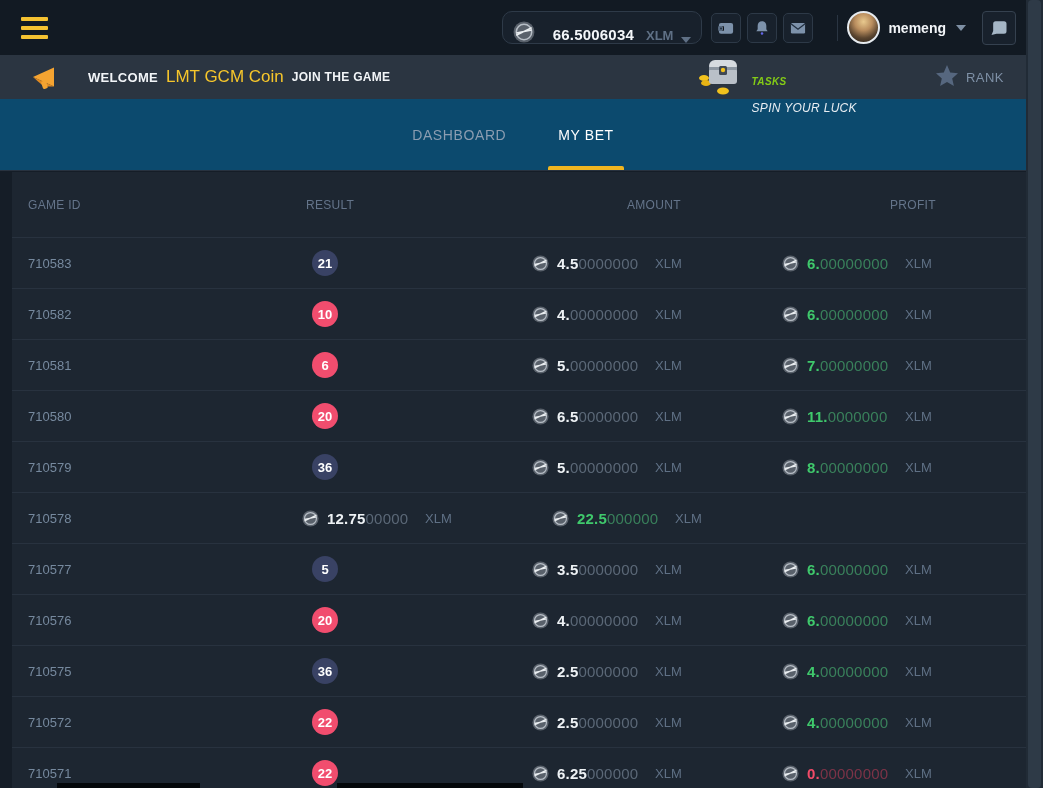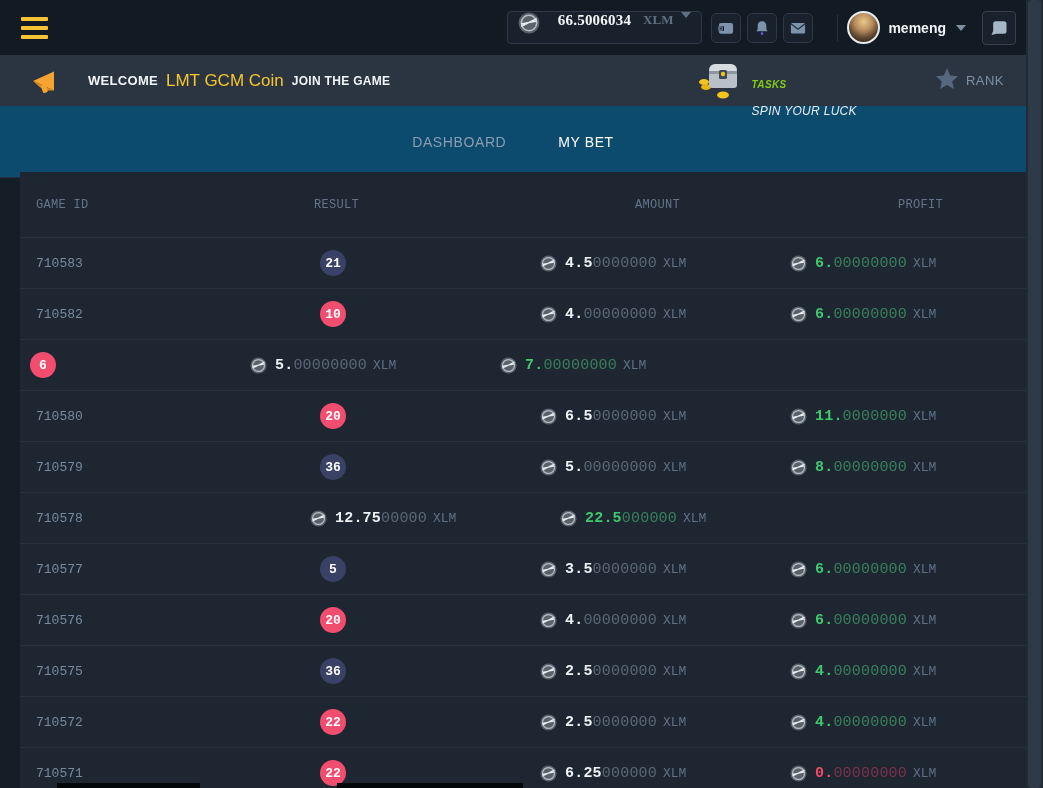--- a/index.html
+++ b/index.html
@@ -17,24 +17,24 @@
   .topbar {
     height: 55px; background: #121a23;
     display: flex; align-items: center;
     padding-left: 21px;
   }
   .hamburger { width: 27px; cursor: pointer; }
   .hamburger .bar { height: 4px; background: #f5c231; border-radius: 1px; margin: 5px 0; }
   .topbar .spacer { flex: 1; }
 
   .balance-box {
-    display: flex; align-items: flex-start;
+    display: flex; align-items: flex-end;
     height: 33px; padding: 0 10px;
-    border: 1px solid #2e3a48; border-radius: 4px;
-    background: #18212c; margin-right: 9px; font-family: Liberation Serif, serif;
+    border: 1px solid #2e3a48; border-radius: 10px;
+    background: #18212c; margin-right: 9px;
   }
   .balance-amount { color: #f4f7fa; font-size: 15px; font-weight: bold; margin: 0 12px 0 10px; letter-spacing: .2px; }
   .balance-currency { color: #5f7085; font-size: 13px; font-weight: bold; margin-right: 8px; }
   .caret { width: 0; height: 0; border-left: 5px solid transparent; border-right: 5px solid transparent; border-top: 6px solid #5f7085; }
   .caret.light { border-top-color: #7e90a4; }
 
   .icon-btn {
     width: 30px; height: 30px; margin-right: 6px;
     border: 1px solid #2d3947; border-radius: 5px;
     background: #18212c; display: flex; align-items: center; justify-content: center;
@@ -52,21 +52,21 @@
   .username { color: #f2f5f8; font-size: 14px; font-weight: bold; margin-right: 10px; }
   .chat-btn {
     width: 34px; height: 34px; margin: 0 10px 0 16px;
     border: 1px solid #35414f; border-radius: 4px;
     background: #18212c; display:flex; align-items:center; justify-content:center;
     cursor: pointer;
   }
 
   
   .banner {
-    height: 51px; background: #2b3541;
+    height: 44px; background: #2b3541;
     display: flex; align-items: center;
     padding-left: 30px;
   }
   .banner .megaphone { margin-right: 30px; display:flex; }
   .banner .welcome { color: #f2f5f8; font-size: 13px; font-weight: bold; letter-spacing: .3px; }
   .banner .coin-name { color: #f6c62b; font-size: 17px; font-weight: 500; margin: 0 8px; }
   .banner .join { color: #f2f5f8; font-size: 12px; font-weight: bold; letter-spacing: .3px; }
   .banner .spacer { flex: 1; }
 
   .tasks-block { display: flex; align-items: center; cursor: pointer; }
@@ -89,22 +89,22 @@
     color: #8b9db1; font-size: 14px; letter-spacing: .6px;
   }
   .tab.active { color: #ffffff; }
   .tab.active::after {
     content: ""; position: absolute; left: 0; right: 0; bottom: 0;
     height: 4px; background: #f0b51f; border-radius: 2px 2px 0 0;
   }
 
   
   .card {
-    position: absolute; left: 20px; top: 172px; width: 1018px; bottom: 0;
-    background: #1d2631; overflow: hidden; font-family: Liberation Mono, monospace;
+    position: absolute; left: 12px; top: 172px; width: 1018px; bottom: 0;
+    background: #1d2631; overflow: hidden;
   }
   .thead { display: flex; align-items: center; height: 65px; }
   .th { color: #64748a; font-size: 12px; letter-spacing: .3px; }
   .th-id     { flex: 0 0 290px; padding-left: 16px; }
   .th-result { flex: 0 0 230px; padding-left: 4px; }
   .th-amount { flex: 0 0 250px; padding-left: 95px; }
   .th-profit { flex: 1; padding-left: 108px; }
 
   .trow { display: flex; align-items: center; height: 51px; border-top: 1px solid #28323f; }
   .cell-id { flex: 0 0 290px; padding-left: 16px; color: #76899e; font-size: 13px; }
@@ -309,20 +309,21 @@
           <circle cx="10" cy="10" r="9.5" fill="#59616b"></circle>
           <circle cx="10" cy="10" r="7" fill="none" stroke="#b7bec6" stroke-width="1.4"></circle>
           <path d="M3 13 L17 6 M3 11 L17 8.2" stroke="#e9edf0" stroke-width="1.4" fill="none"></path>
         </svg>
       </span>
       <span class="val"><span class="hi">6.</span><span class="lo">00000000</span></span>
       <span class="unit">XLM</span>
     </div>
   </div>
         <div class="trow">
+    <div class="cell-id">710581</div>
     <div class="cell-result">
       <span class="badge red">6</span>
     </div>
     <div class="cell-amount amount">
       <span class="coin">
         <svg width="17" height="17" viewBox="0 0 20 20">
           <circle cx="10" cy="10" r="9.5" fill="#59616b"></circle>
           <circle cx="10" cy="10" r="7" fill="none" stroke="#b7bec6" stroke-width="1.4"></circle>
           <path d="M3 13 L17 6 M3 11 L17 8.2" stroke="#e9edf0" stroke-width="1.4" fill="none"></path>
         </svg>

